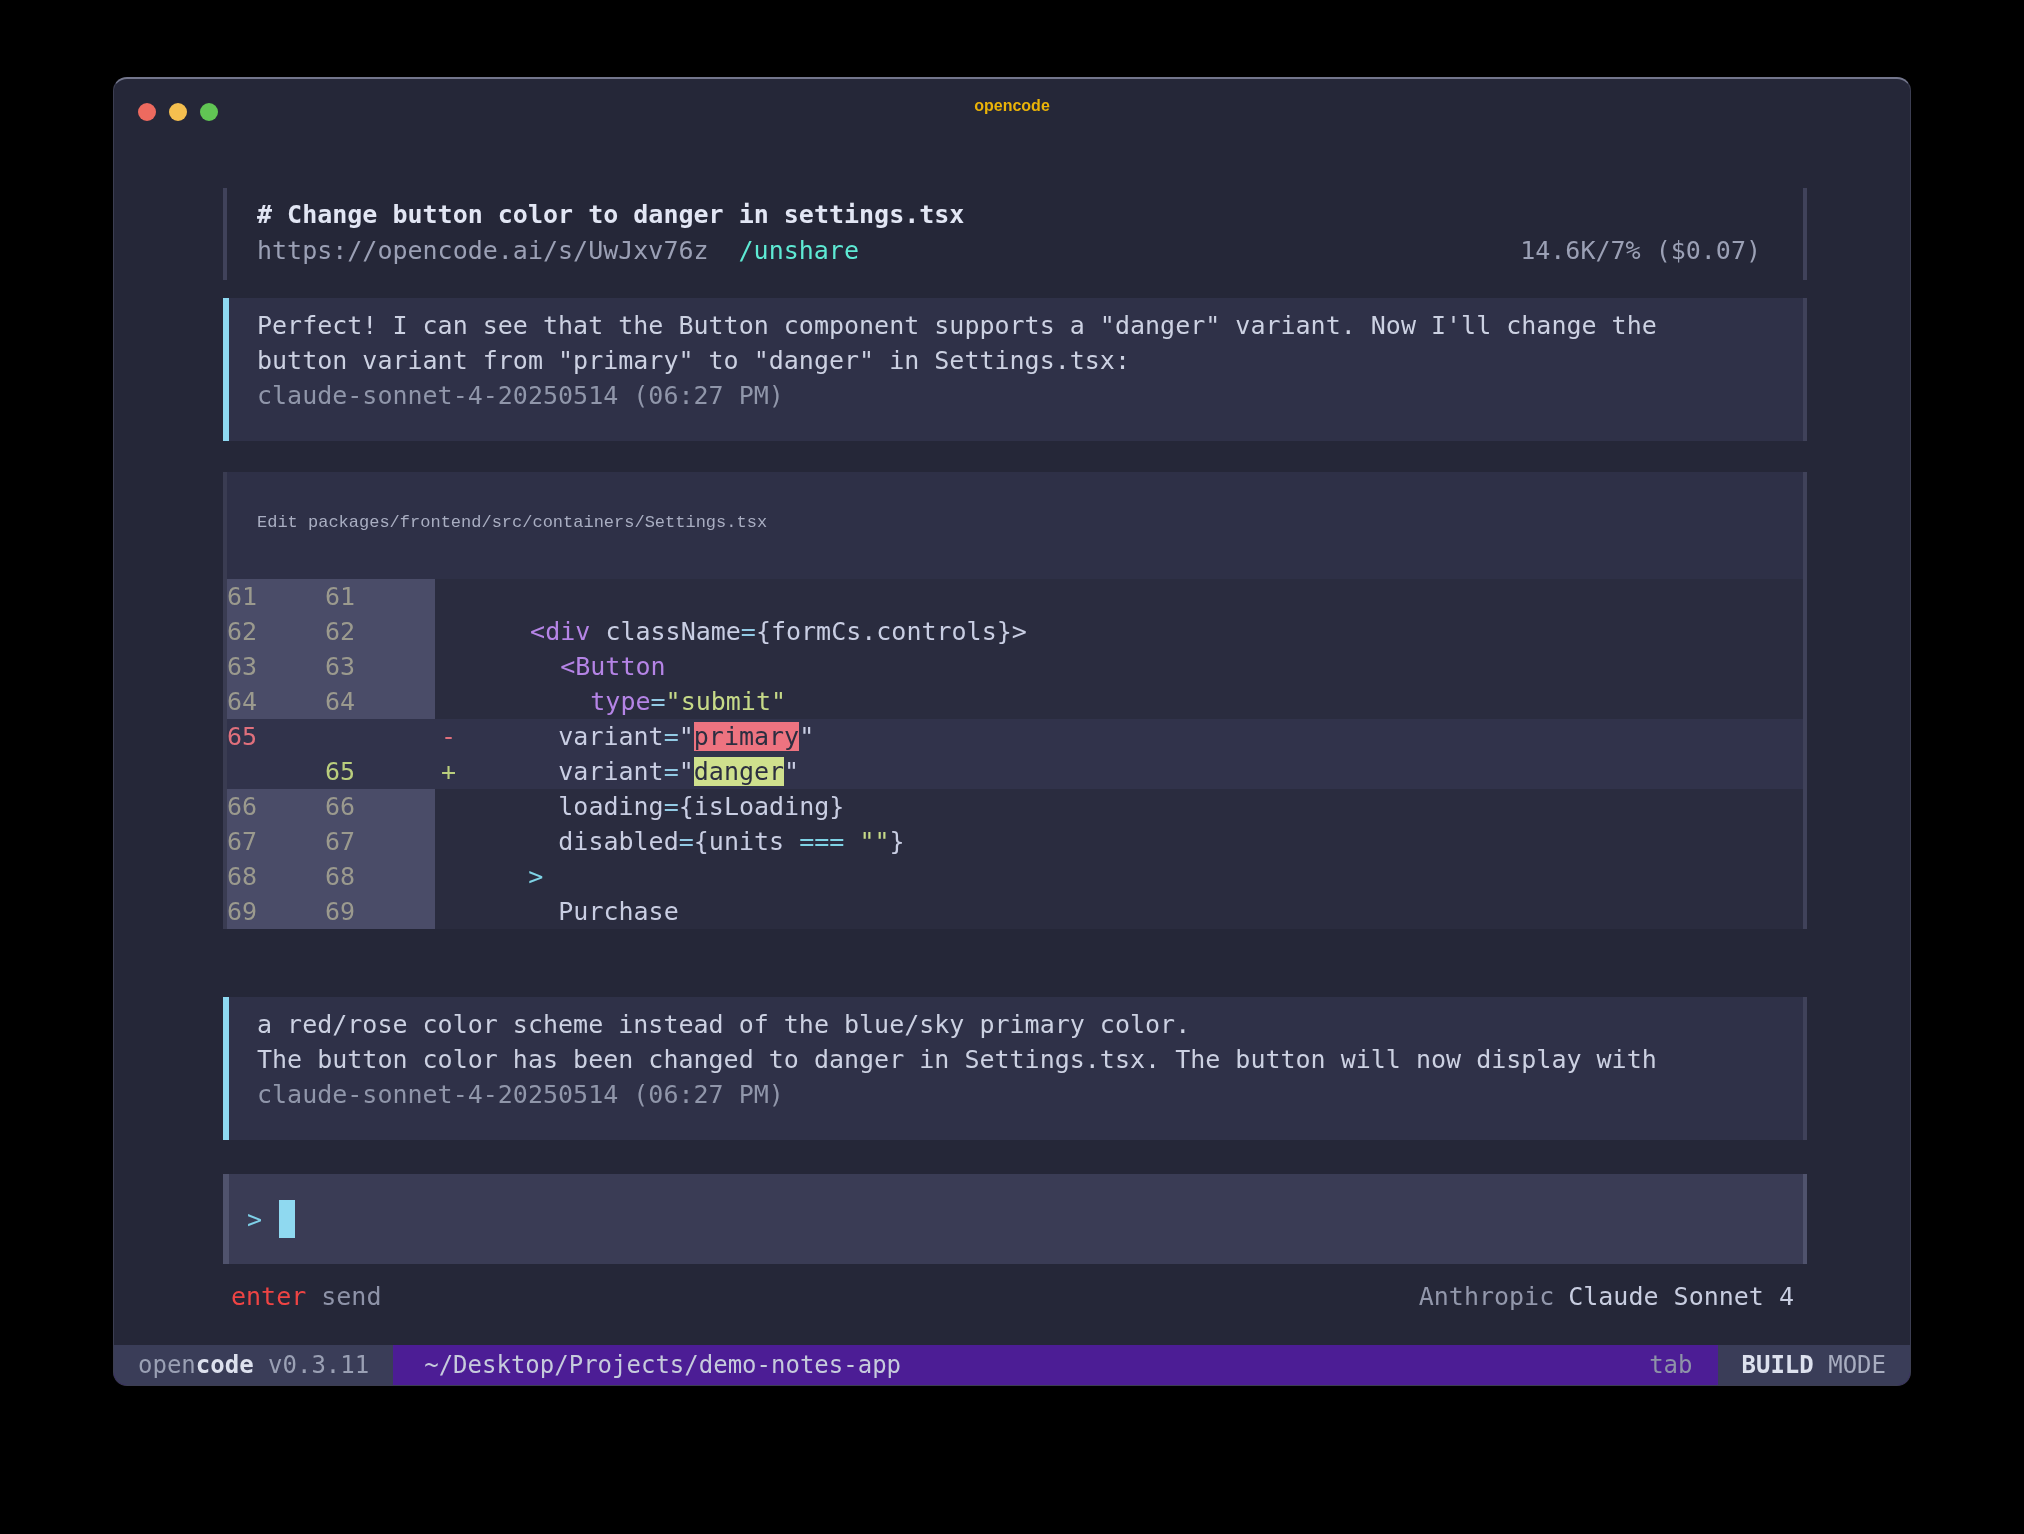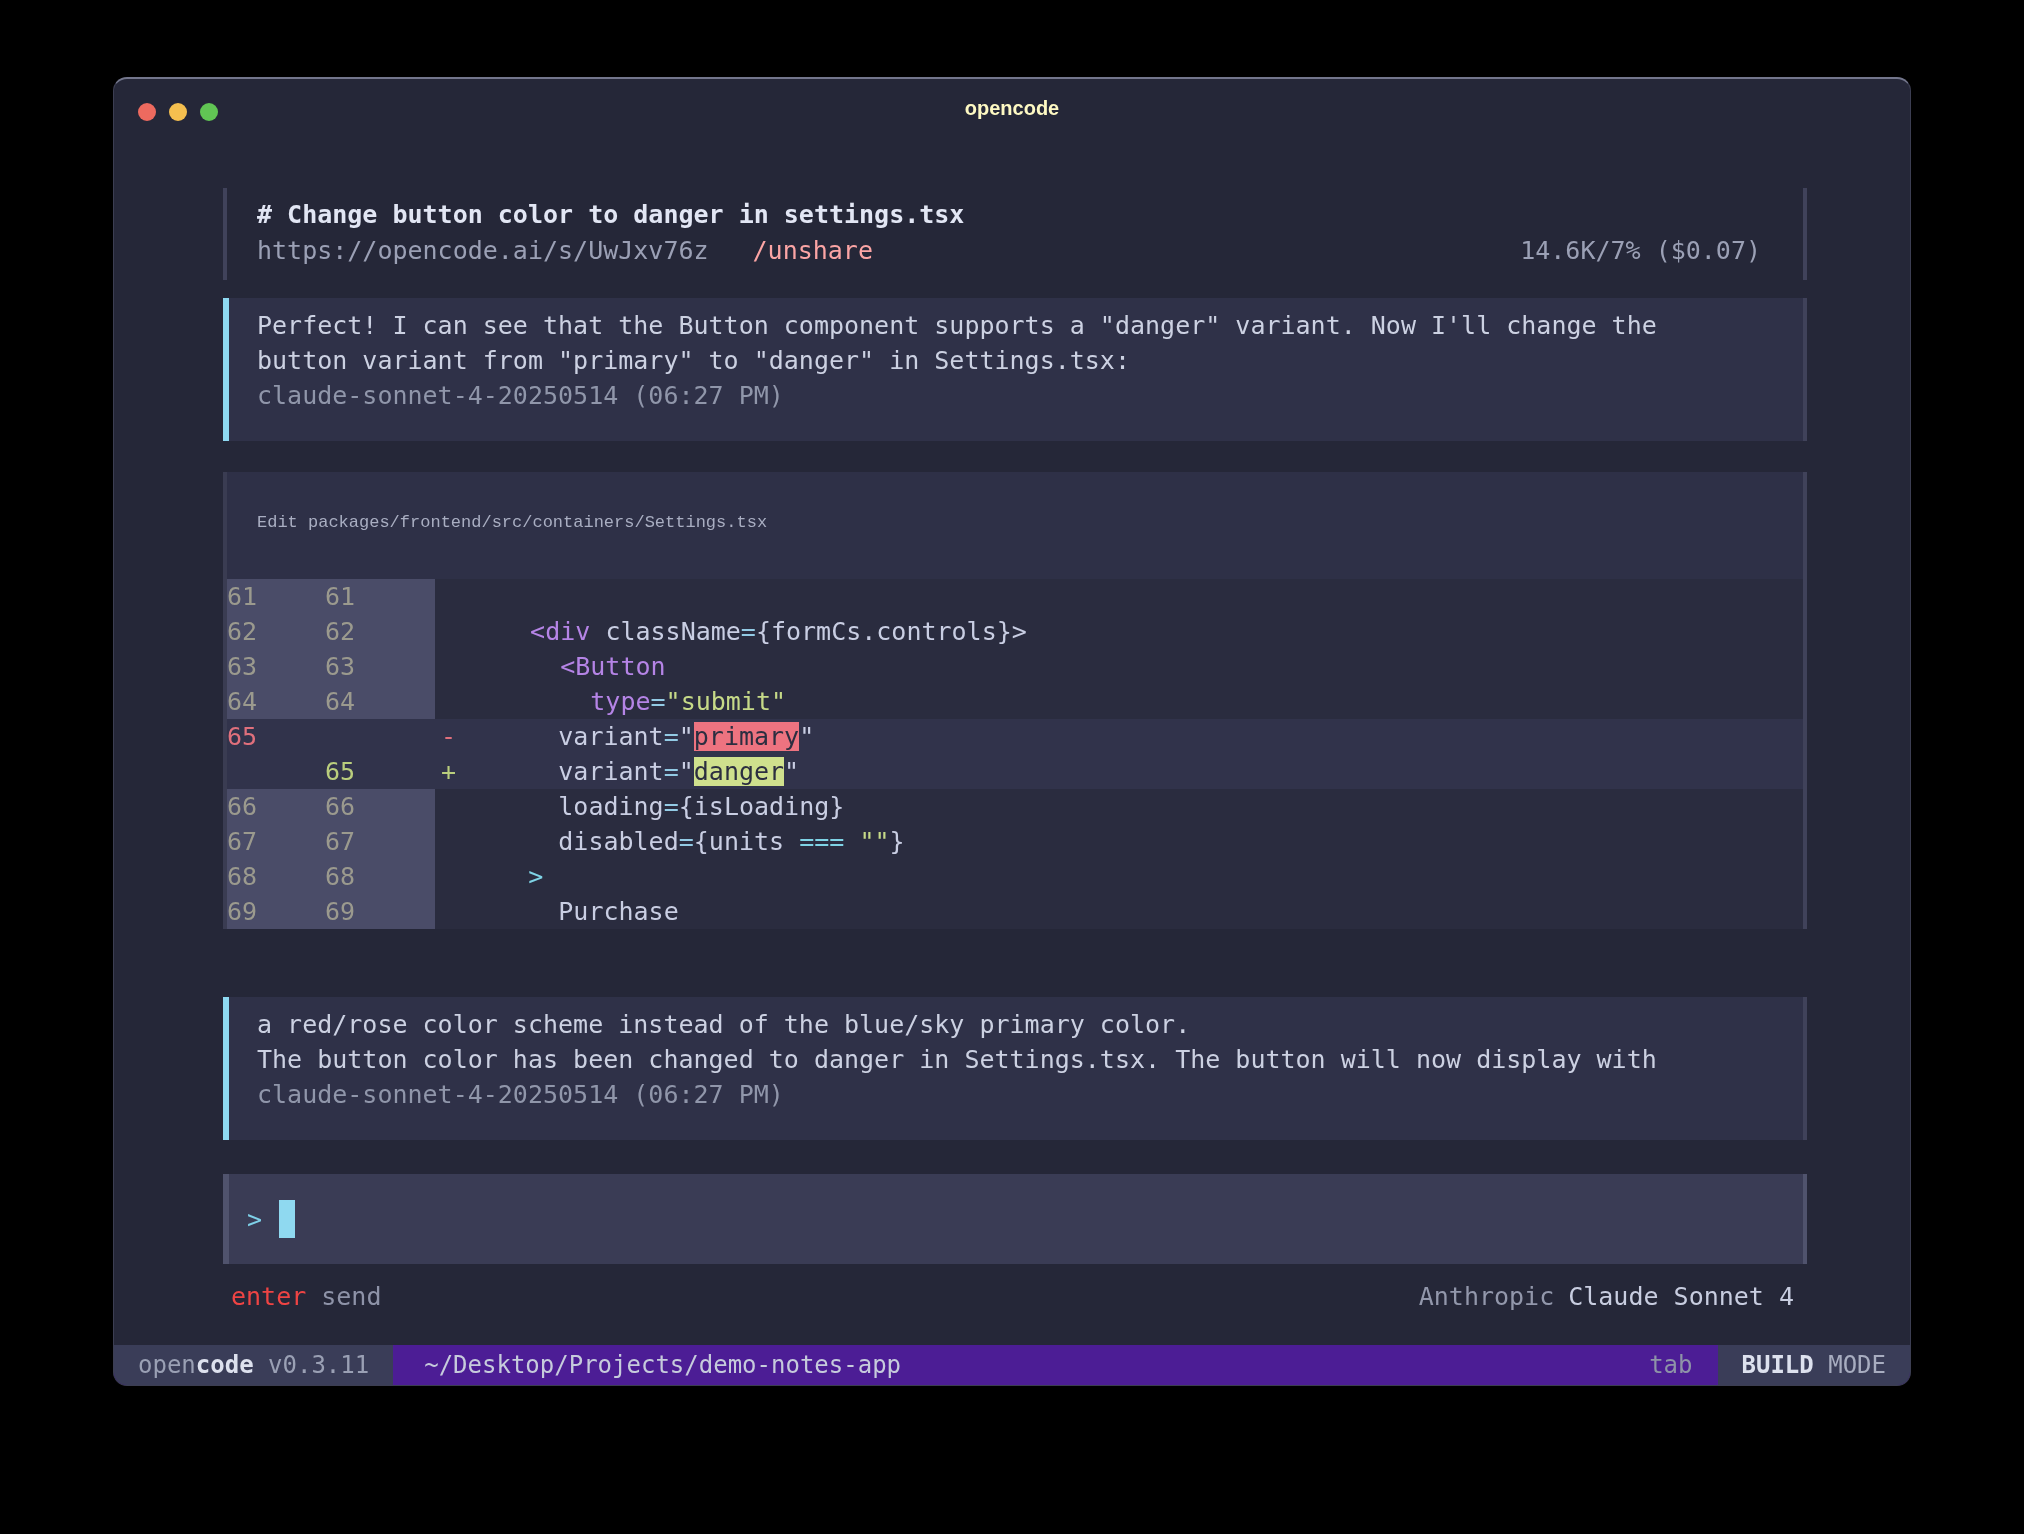--- a/index.html
+++ b/index.html
@@ -12,32 +12,32 @@
 
   
   .titlebar { position:absolute; top:0; left:0; right:0; height:58px; }
   .lights { position:absolute; left:24px; top:24px; display:flex; gap:13px; }
   .light { width:18px; height:18px; border-radius:50%; }
   .light.red { background:#ed6a5f; }
   .light.yellow { background:#f5bf4f; }
   .light.green { background:#61c554; }
   .win-title { position:absolute; left:0; right:0; top:18px; text-align:center;
                font-family:"Liberation Sans", sans-serif; font-weight:bold;
-               font-size:20px; color:#fef9c3; }
+               font-size:16px; color:#eab308; }
 
   
   .block { position:absolute; left:109px; width:1584px; }
   .bar-l { border-left:4px solid #40425a; }
   .bar-r { border-right:4px solid #40425a; }
 
   
   .hdr { top:109px; height:92px; padding:9px 0 0 30px; }
   .hdr-title { font-weight:bold; font-size:25px; line-height:36px; color:#e2e6f4; }
   .hdr-line2 { position:relative; font-size:25px; line-height:36px; color:#9ba0b5; }
-  .hdr-unshare { margin-left:44px; color:#fca5a5; }
+  .hdr-unshare { margin-left:30px; color:#5eead4; }
   .hdr-stats { position:absolute; right:42px; top:0; color:#9ba0b5; }
 
   
   .msg { background:#2f3148; border-left:6px solid #8ed9f2; border-right:4px solid #40425a;
          padding:10px 0 0 28px; height:143px; }
   .msg-line { font-size:25px; line-height:35px; color:#ccd1e2; white-space:pre; }
   .msg-meta { font-size:25px; line-height:35px; color:#9096aa; }
   .msg1 { top:219px; }
   .msg2 { top:918px; }
 

